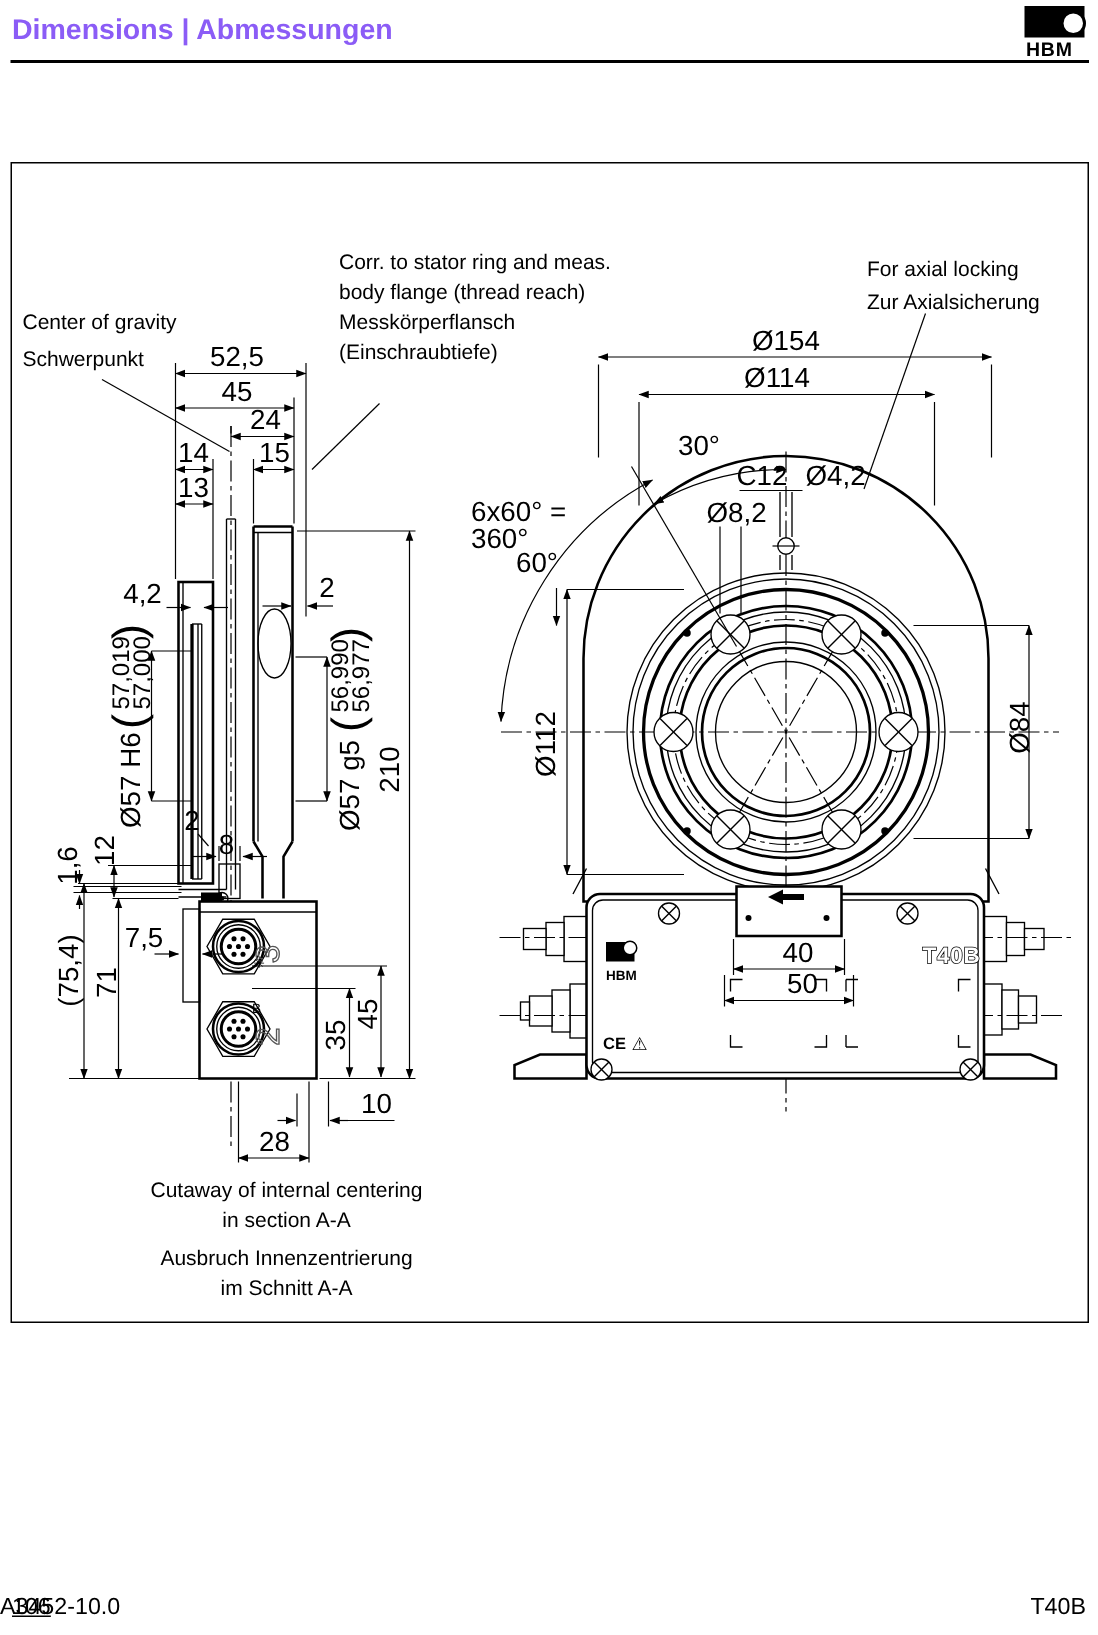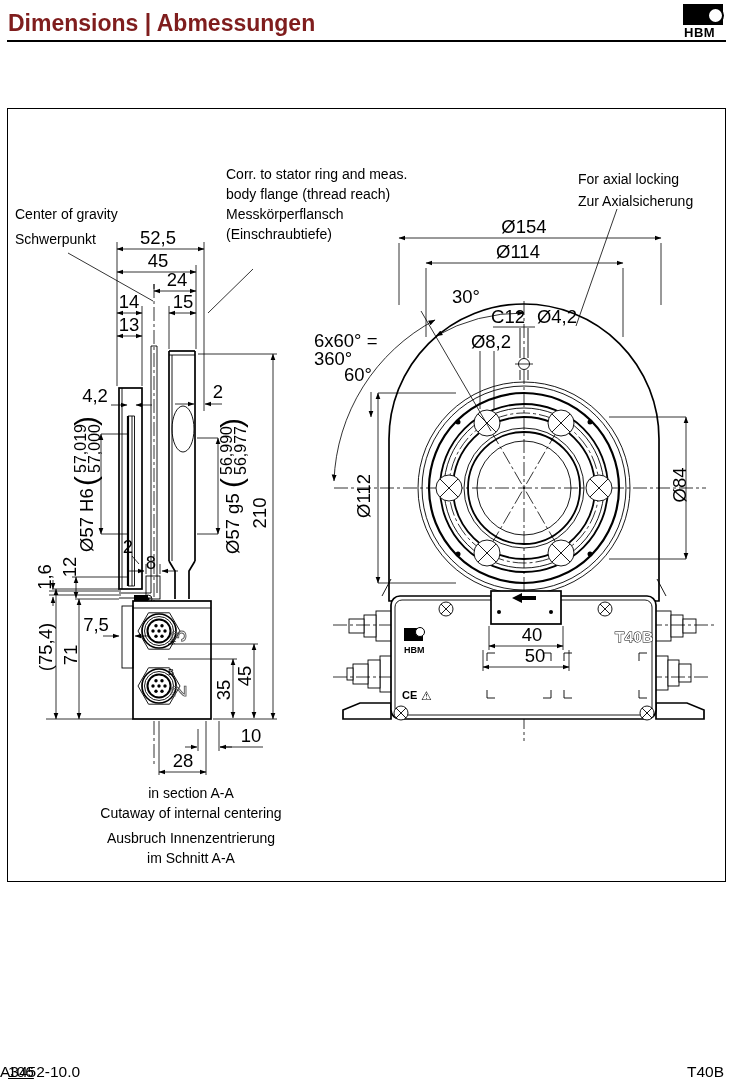--- a/index.html
+++ b/index.html
@@ -1,18 +1,18 @@
 <!DOCTYPE html>
 <html><head>
 <meta charset="utf-8">
 <style>
   html,body{margin:0;padding:0;background:#fff;}
   #page{position:relative;width:732px;height:1090px;background:#fff;overflow:hidden;
         font-family:"Liberation Sans",sans-serif;color:#000;}
-  .hdr-title{position:absolute;left:8px;top:10px;font-size:23px;font-weight:bold;color:#7f1d1d;}
+  .hdr-title{position:absolute;left:8px;top:10px;font-size:19px;font-weight:bold;color:#8b5cf6;}
   .hdr-rule{position:absolute;left:7px;right:6px;top:40px;border-top:2px solid #000;}
   .logo{position:absolute;right:7px;top:4px;width:42px;height:36px;}
   .logo .box{position:absolute;left:0;top:0;width:40px;height:21px;background:#000;}
   .logo .circ{position:absolute;left:24px;top:3px;width:13px;height:13px;background:#fff;border:2px solid #000;border-radius:50%;}
   .logo .txt{position:absolute;left:1px;top:21px;font-size:13px;font-weight:bold;letter-spacing:.5px;color:#000;}
   .figure-box{position:absolute;left:7px;top:108px;width:717px;height:772px;border:1.5px solid #000;}
   .fig-title{position:absolute;left:9px;top:7px;font-size:14px;}
   .ann{position:absolute;font-size:14px;line-height:20px;}
   .cap{position:absolute;left:33px;top:674px;width:300px;text-align:center;font-size:14px;line-height:20px;}
   .cap .blk2{margin-top:5px;}
@@ -448,22 +448,22 @@
       <div>Corr. to stator ring and meas.</div>
       <div>body flange (thread reach)</div>
       <div>Messkörperflansch</div>
       <div>(Einschraubtiefe)</div>
     </div>
 
     <div class="ann" style="left:570px;top:60px;">For axial locking</div>
     <div class="ann" style="left:570px;top:82px;">Zur Axialsicherung</div>
 
     <div class="cap">
+      <div>Cutaway of internal centering</div>
       <div>in section A-A</div>
-      <div>Cutaway of internal centering</div>
       <div class="blk2">Ausbruch Innenzentrierung</div>
       <div>im Schnitt A-A</div>
     </div>
   </div>
 
   <div class="ftr" style="left:8px;text-decoration:underline;">106</div>
   <div class="ftr" style="left:0;width:732px;text-align:left;">A3452-10.0</div>
   <div class="ftr" style="right:8px;">T40B</div>
 
 </div>

